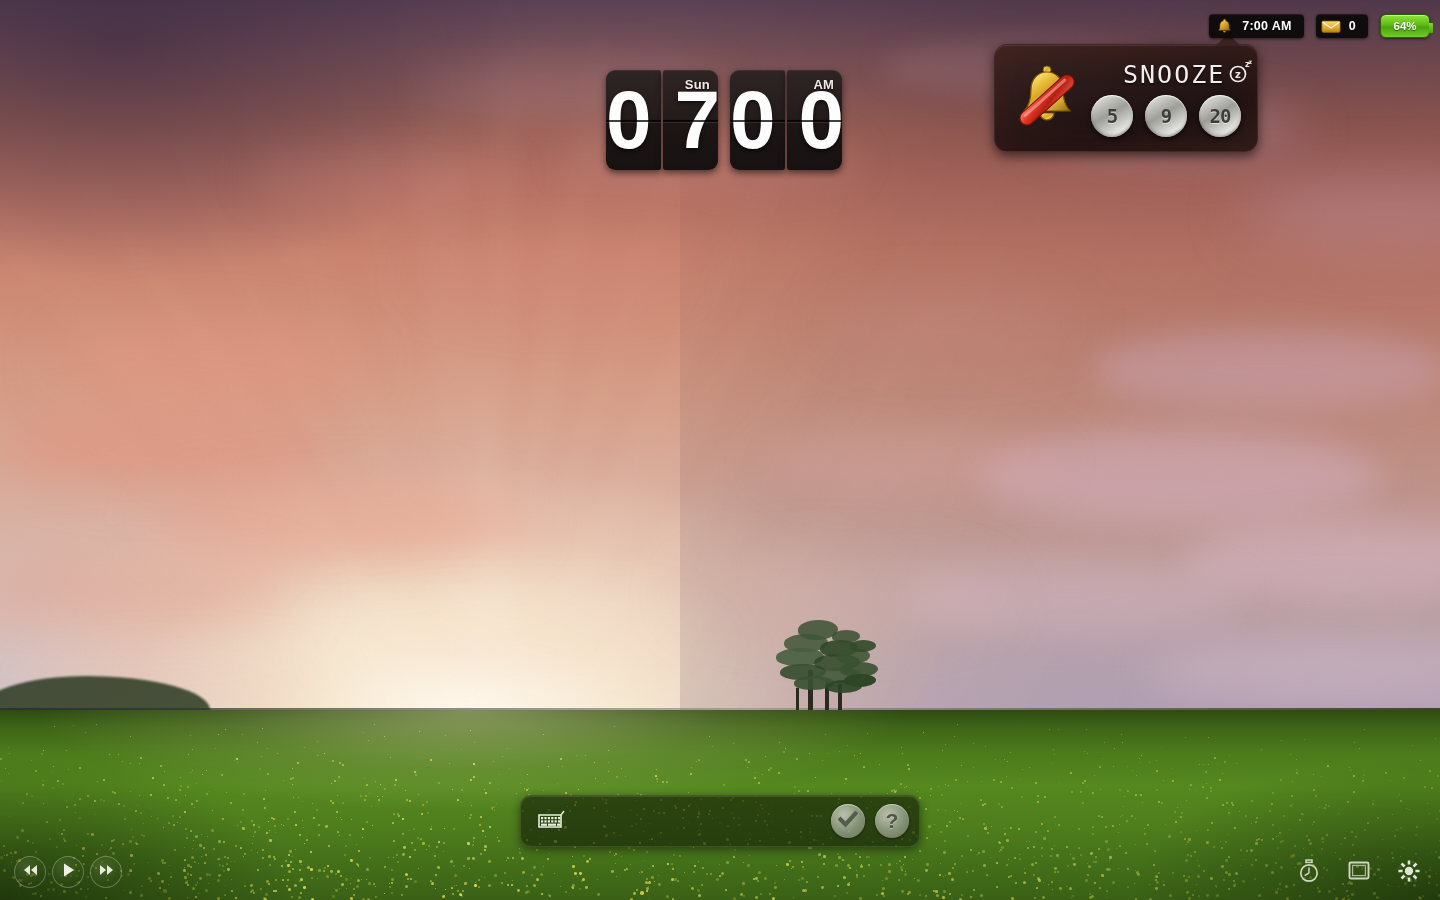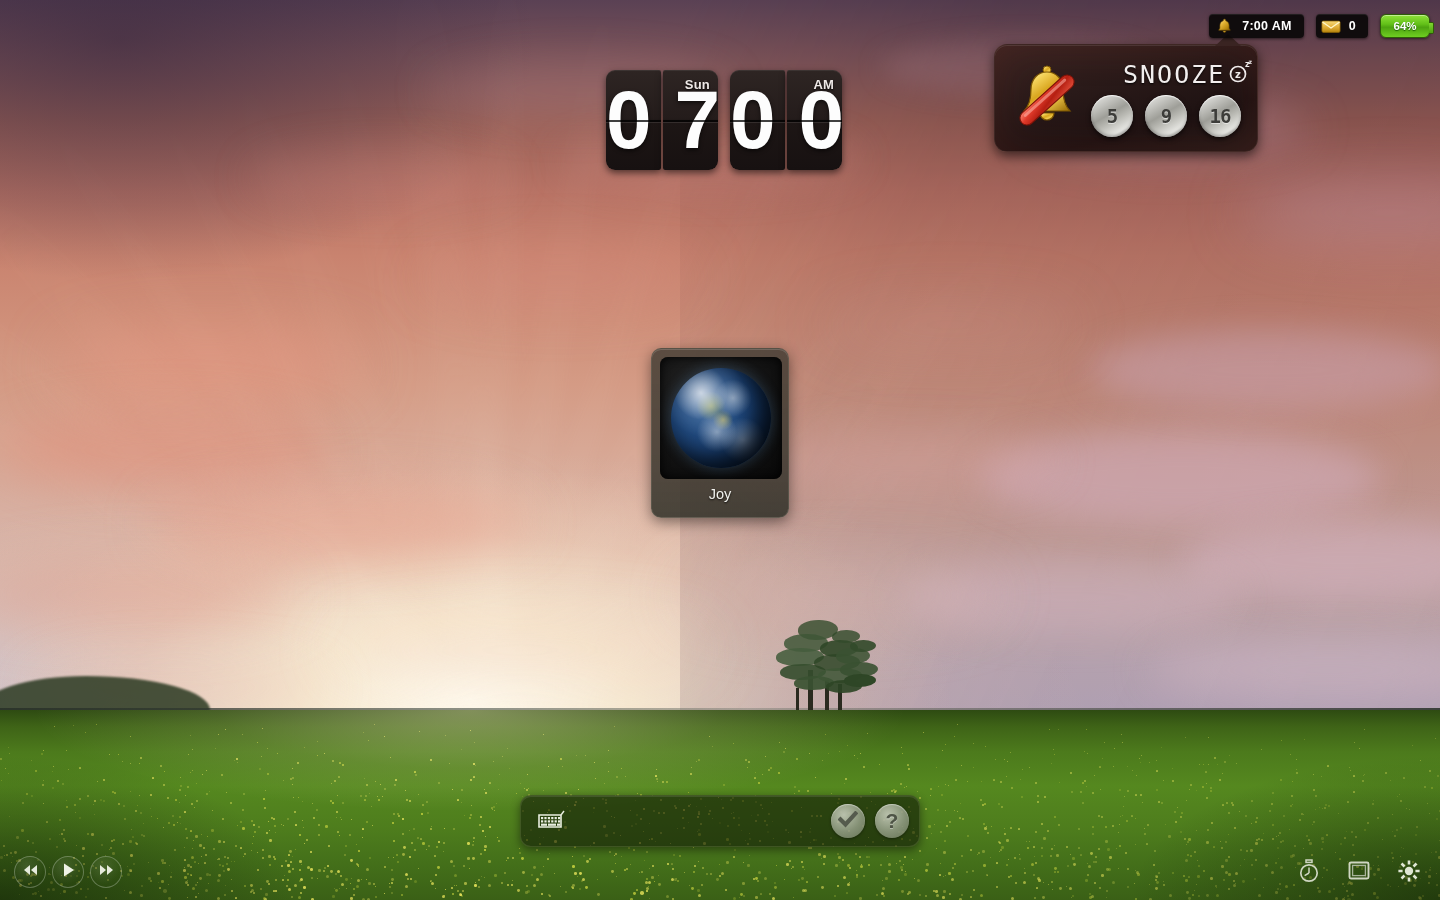--- a/index.html
+++ b/index.html
@@ -2161,31 +2161,25 @@
     </div>
 
     <div class="snooze-btns" id="snooze-buttons">
         <div class="sbtn">
           <span>5</span>
         </div>
         <div class="sbtn">
           <span>9</span>
         </div>
         <div class="sbtn">
-          <span>16</span>
+          <span>20</span>
         </div>
       </div>
   </div>
 
-  <div class="usertile">
-    <div class="avatar">
-      <div class="earth"></div>
-    </div>
-    <div class="username">Joy</div>
-  </div>
 
   <div class="pwbar">
     <span class="kb-icon">
       <svg width="30" height="22" viewBox="0 0 30 22">
         <path d="M2 7h22v12H2z" fill="none" stroke="#e9eee0" stroke-width="1.6"></path>
         <path d="M24 7l3-4" stroke="#e9eee0" stroke-width="1.4" fill="none"></path>
         <g fill="#e9eee0">
           <rect x="4" y="9" width="2.2" height="2.2"></rect>
             <rect x="7.4" y="9" width="2.2" height="2.2"></rect>
           <rect x="10.8" y="9" width="2.2" height="2.2"></rect>

